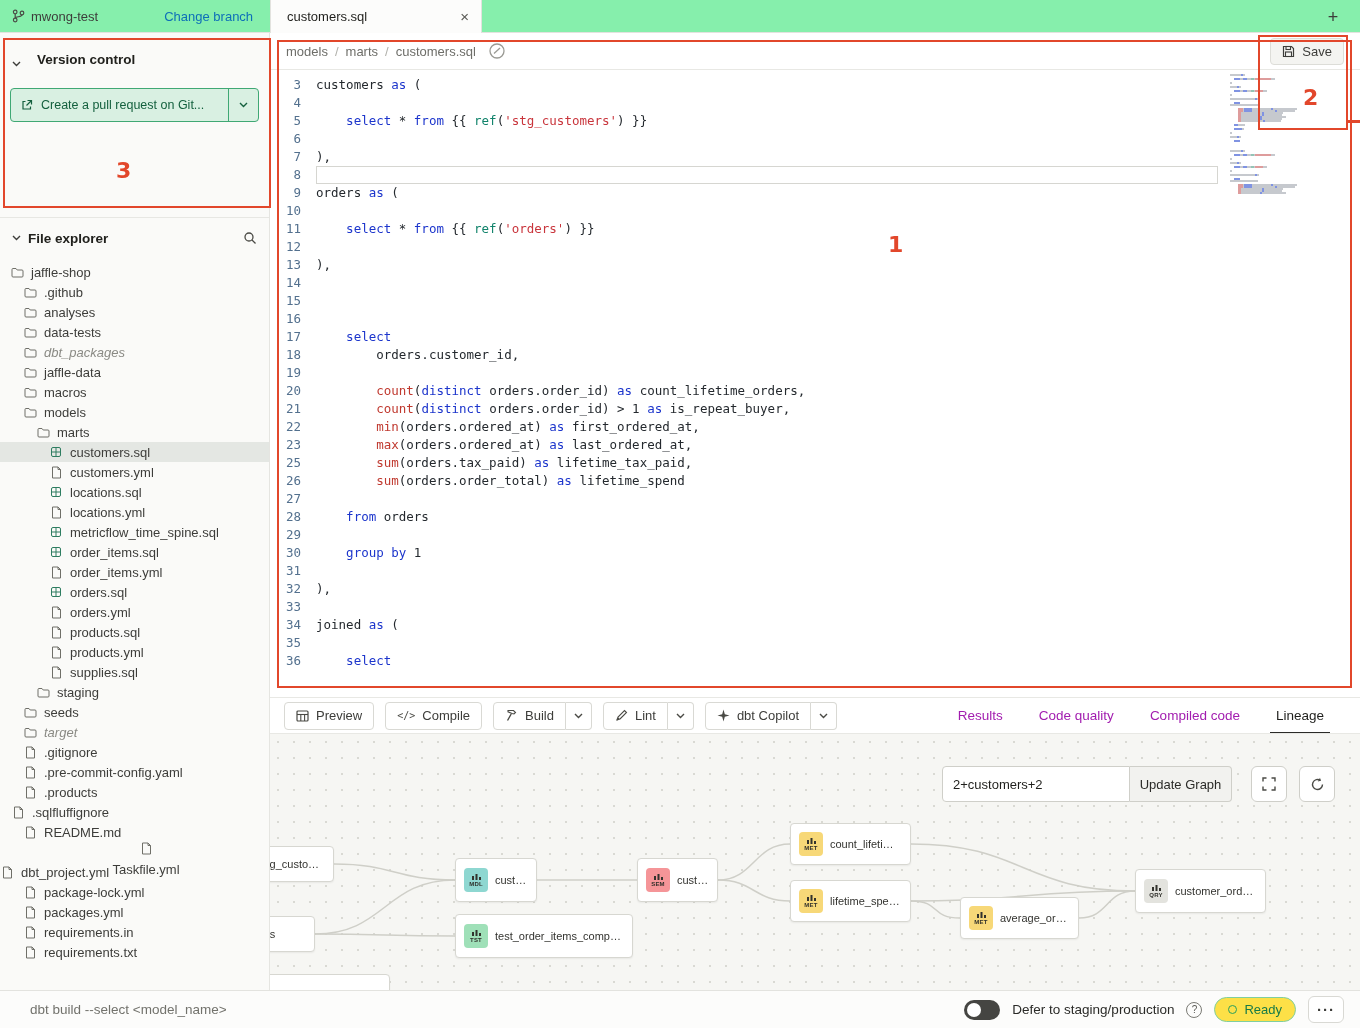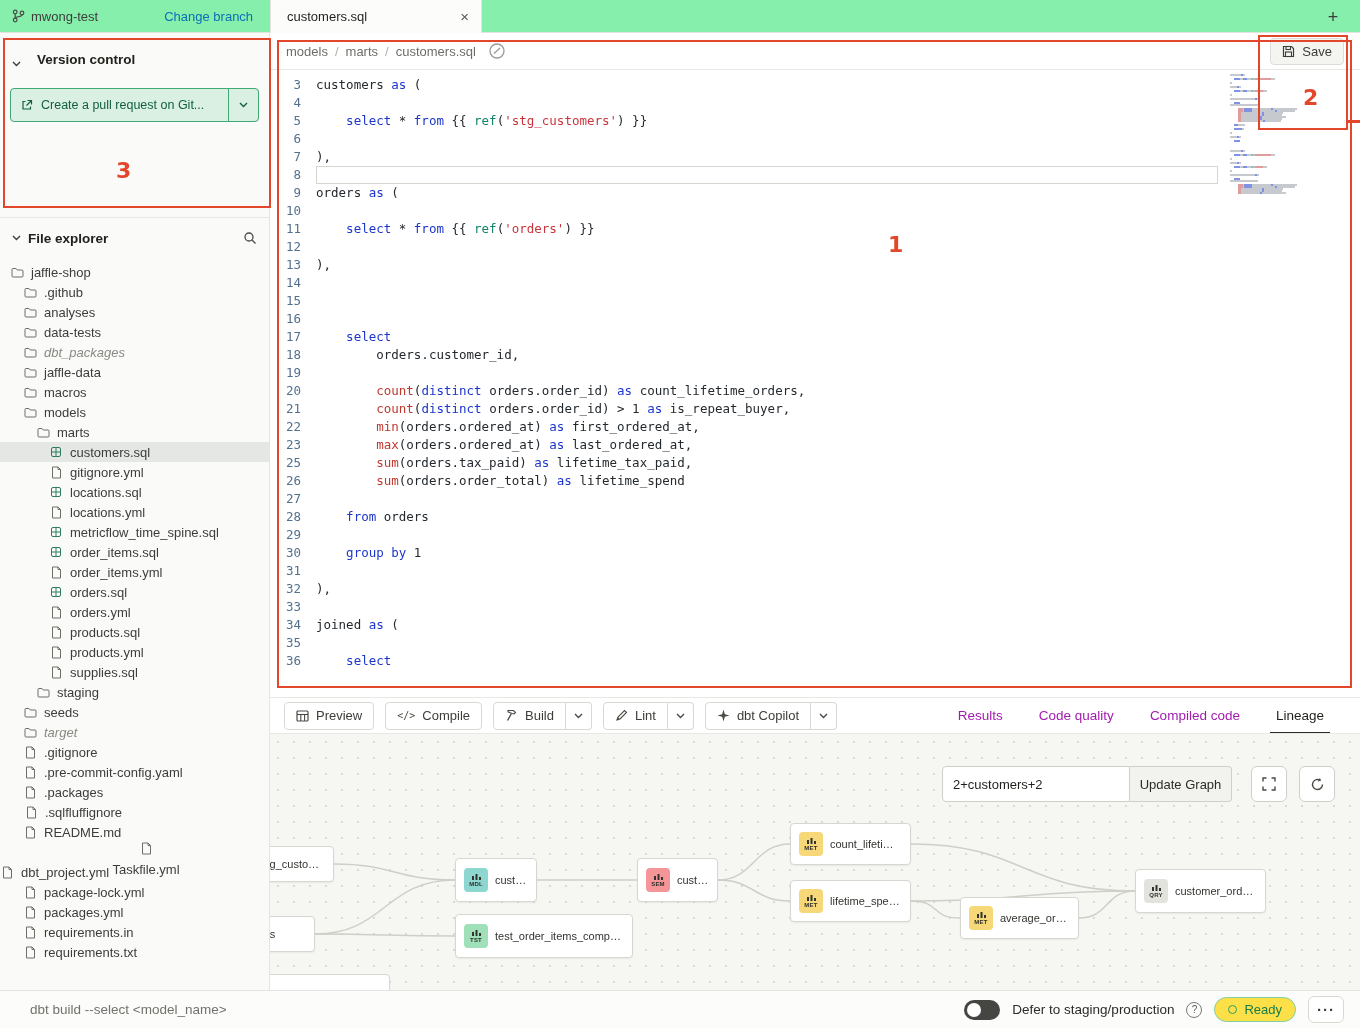--- a/index.html
+++ b/index.html
@@ -243,21 +243,21 @@
           </span>
           <span class="tree-label">customers.sql</span>
         </div>
         <div class="tree-row" style="padding-left: 49px;">
           <span class="tree-icon">
             <svg width="11" height="13" viewBox="0 0 11 13">
               <path d="M1.5 1 H7 L9.5 3.5 V12 H1.5 Z" fill="none" stroke="#6f6f68" stroke-width="1"></path>
               <path d="M7 1 V3.5 H9.5" fill="none" stroke="#6f6f68" stroke-width="1"></path>
             </svg>
           </span>
-          <span class="tree-label">gitignore.yml</span>
+          <span class="tree-label">customers.yml</span>
         </div>
         <div class="tree-row" style="padding-left: 49px;">
           <span class="tree-icon">
             <svg width="12" height="12" viewBox="0 0 12 12">
               <rect x="1.5" y="1.5" width="9" height="9" rx="1.5" fill="none" stroke="#2e7d60" stroke-width="1"></rect>
               <path d="M1.5 6 H10.5 M6 1.5 V10.5" stroke="#2e7d60" stroke-width="1" fill="none"></path>
             </svg>
           </span>
           <span class="tree-label">locations.sql</span>
         </div>
@@ -384,23 +384,23 @@
           </span>
           <span class="tree-label">.pre-commit-config.yaml</span>
         </div>
         <div class="tree-row" style="padding-left: 23px;">
           <span class="tree-icon">
             <svg width="11" height="13" viewBox="0 0 11 13">
               <path d="M1.5 1 H7 L9.5 3.5 V12 H1.5 Z" fill="none" stroke="#6f6f68" stroke-width="1"></path>
               <path d="M7 1 V3.5 H9.5" fill="none" stroke="#6f6f68" stroke-width="1"></path>
             </svg>
           </span>
-          <span class="tree-label">.packages</span>
-        </div>
-        <div class="tree-row" style="padding-left: 24px;">
+          <span class="tree-label">.products</span>
+        </div>
+        <div class="tree-row" style="padding-left: 11px;">
           <span class="tree-icon">
             <svg width="11" height="13" viewBox="0 0 11 13">
               <path d="M1.5 1 H7 L9.5 3.5 V12 H1.5 Z" fill="none" stroke="#6f6f68" stroke-width="1"></path>
               <path d="M7 1 V3.5 H9.5" fill="none" stroke="#6f6f68" stroke-width="1"></path>
             </svg>
           </span>
           <span class="tree-label">.sqlfluffignore</span>
         </div>
         <div class="tree-row" style="padding-left: 23px;">
           <span class="tree-icon">

